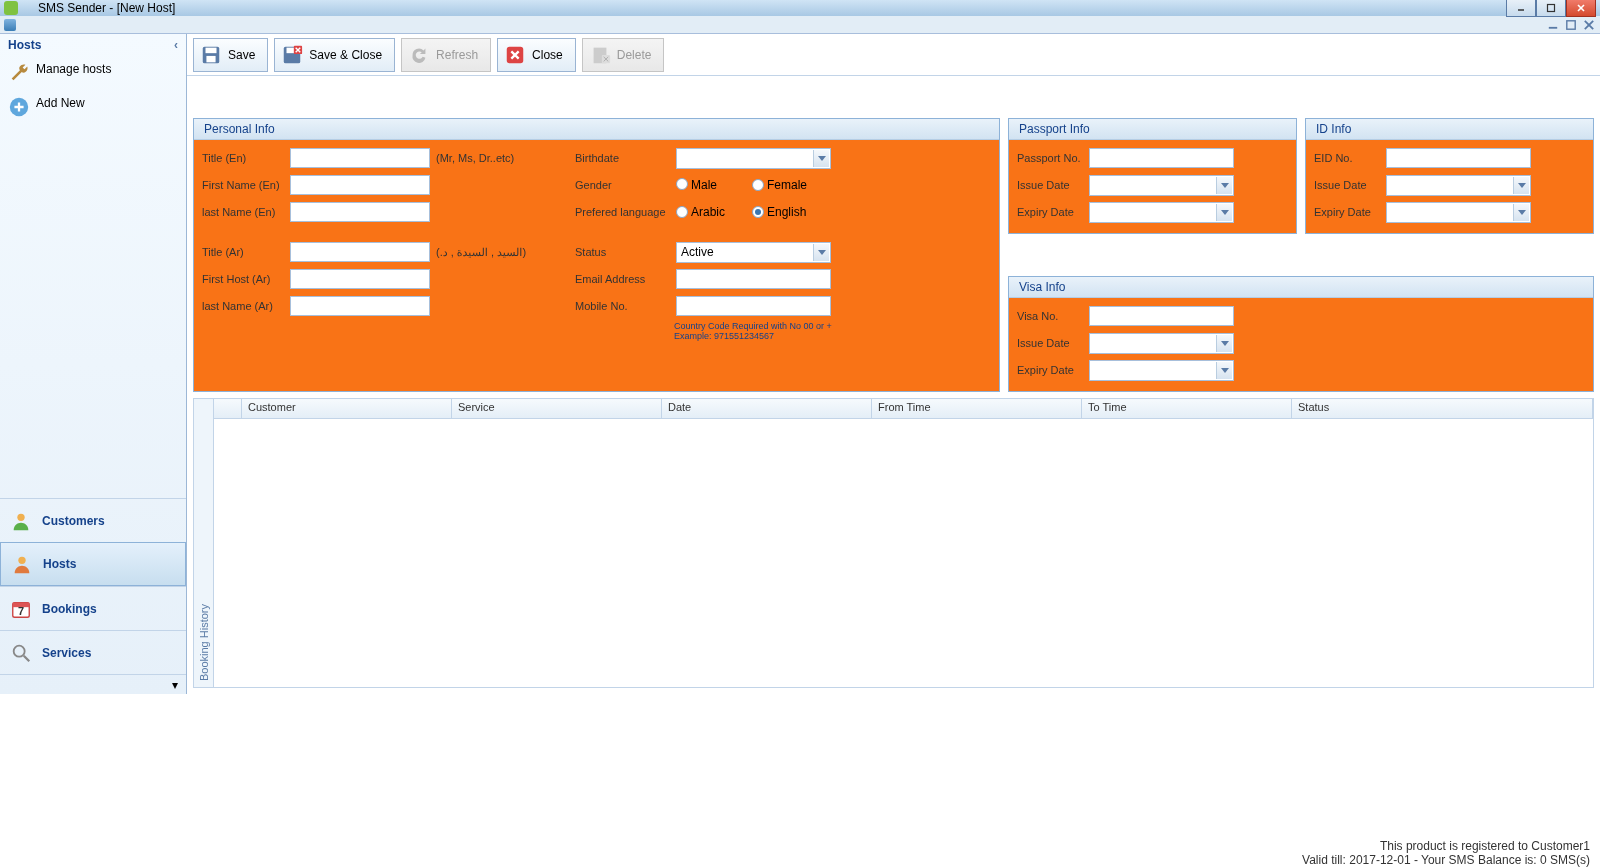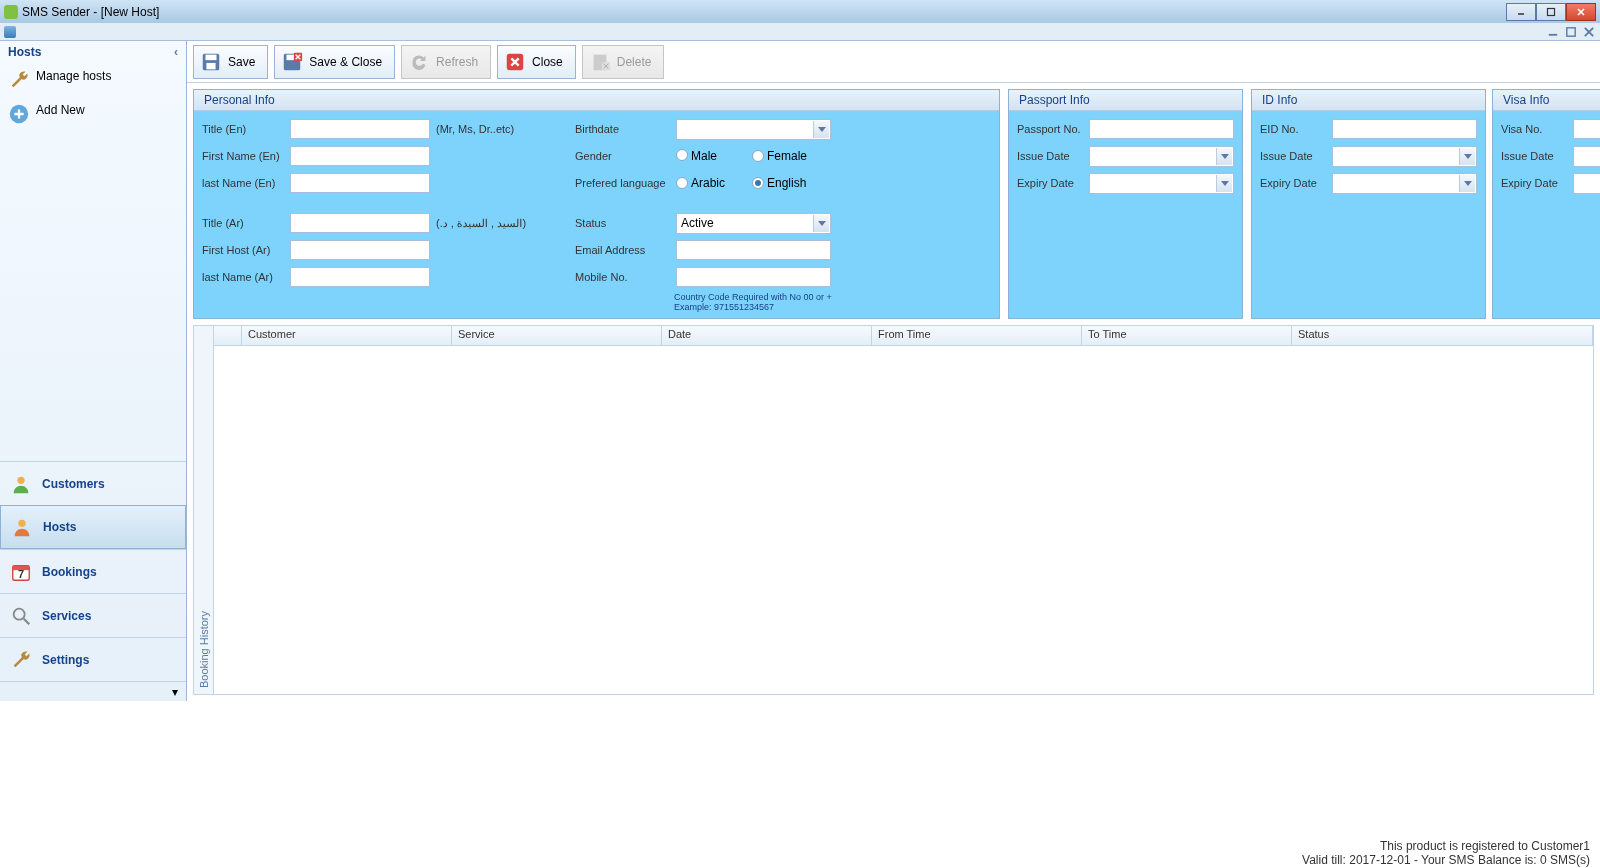--- a/index.html
+++ b/index.html
@@ -1,19 +1,19 @@
 <!DOCTYPE html>
 <html><head>
 <meta charset="utf-8">
 <style>
 * { box-sizing: border-box; margin: 0; padding: 0; font-family: "Segoe UI", Tahoma, sans-serif; font-size: 12px; }
 body { background: #fff; width: 1600px; height: 868px; overflow: hidden; position: relative; }
 
 
-.titlebar { height: 23px; background: linear-gradient(#d0e4f5, #a8c8e4); display: flex; align-items: center; padding: 0 4px; }
+.titlebar { height: 16px; background: linear-gradient(#d0e4f5, #a8c8e4); display: flex; align-items: center; padding: 0 4px; gap: 16px; }
 .titlebar .ticon { width: 14px; height: 14px; background: #7fc241; border-radius: 3px; margin-right: 4px; }
 .titlebar .title { color: #000; flex: 1; }
 .winbtns { display: flex; gap: 0; }
 .winbtn { width: 30px; height: 18px; border: 1px solid #5a7ba6; background: linear-gradient(#e8f0f8,#c7dbed); display: flex; align-items: center; justify-content: center; }
 .winbtn.close { background: linear-gradient(#f07b6a,#d44a2e); border-color:#a03020; }
 .winbtn svg { width: 10px; height: 10px; }
 
 
 .mdibar { height: 18px; background:#e2edf6; border-bottom:1px solid #a8bedc; display:flex; align-items:center; padding:0 4px; }
 .mdibar .micon { width:12px; height:12px; background:linear-gradient(#7fb3e0,#3a7db6); border-radius:2px; }
@@ -38,25 +38,25 @@
 .main { flex:1; display:flex; flex-direction:column; background:#fff; }
 
 
 .toolbar { height:42px; display:flex; align-items:center; padding:4px 6px; gap:6px; border-bottom:1px solid #c2d4e8; }
 .tbtn { display:flex; align-items:center; height:34px; padding:0 12px 0 6px; border:1px solid #9ab4d3; background:linear-gradient(#fbfdff,#e2edf7); gap:6px; cursor:pointer; }
 .tbtn.disabled { color:#9a9a9a; border-color:#c5c5c5; background:linear-gradient(#f4f4f4,#e8e8e8); }
 .tbtn .ticon { width:22px; height:22px; }
 
 
 .formrow { display:flex; gap:8px; padding:6px; }
-.panel { border:1px solid #8db2d8; background:#7dd3fc; }
+.panel { border:1px solid #8db2d8; background:#f97316;margin-top:36px; }
 .panel-title { background:linear-gradient(#e9f2fa,#d2e3f2); padding:3px 10px; color:#15428b; border-bottom:1px solid #b5cde4; }
 .panel-body { padding:6px 8px; }
 .personal { flex:1; }
-.rightcol { width:586px; display:flex; flex-direction:row; gap:6px; }
+.rightcol { width:586px; display:flex; flex-direction:column; gap:6px; }
 .rightcol .row2 { display:flex; gap:8px; }
 .rightcol .panel { flex:1; }
 
 .fieldrow { display:flex; align-items:center; height:24px; margin-bottom:3px; gap:6px; }
 .fieldlabel { width:82px; color:#333; font-size:11px; }
 .fieldlabel.w70 { width:66px; }
 .fieldinput { width:140px; height:20px; border:1px solid #a7bfdb; background:#fff; padding:0 4px; }
 .fieldinput.w145 { width:145px; }
 .dropdown { position:relative; width:155px; height:21px; border:1px solid #a7bfdb; background:#fff; display:flex; align-items:center; padding:0 18px 0 4px; }
 .dropdown .dd-arrow { position:absolute; right:1px; top:1px; width:16px; height:17px; background:linear-gradient(#f5f8fb,#d6e3f0); border-left:1px solid #b9cde0; display:flex; align-items:center; justify-content:center; }
@@ -174,26 +174,20 @@
           </svg>
         <span>Bookings</span>
       </div>
       <div class="navitem">
         <svg class="icon" viewBox="0 0 24 24">
             <circle cx="10" cy="10" r="6" fill="none" stroke="#888" stroke-width="2"></circle>
             <line x1="15" y1="15" x2="21" y2="21" stroke="#888" stroke-width="2.5"></line>
           </svg>
         <span>Services</span>
       </div>
-      <div class="navitem">
-        <svg class="icon" viewBox="0 0 24 24">
-            <path fill="#b78a3e" d="M21 5l-3 3-2-2 3-3c-2-1-5 0-6 2-1 1-1 3 0 4L4 18l2 2 9-9c1 1 3 1 4 0 2-1 3-4 2-6z"></path>
-          </svg>
-        <span>Settings</span>
-      </div>
       <div class="navarrow">
           <span>▾</span>
         </div>
     </div>
   </div>
 
   <div class="main">
 
     <div class="toolbar">
       <div class="tbtn">

